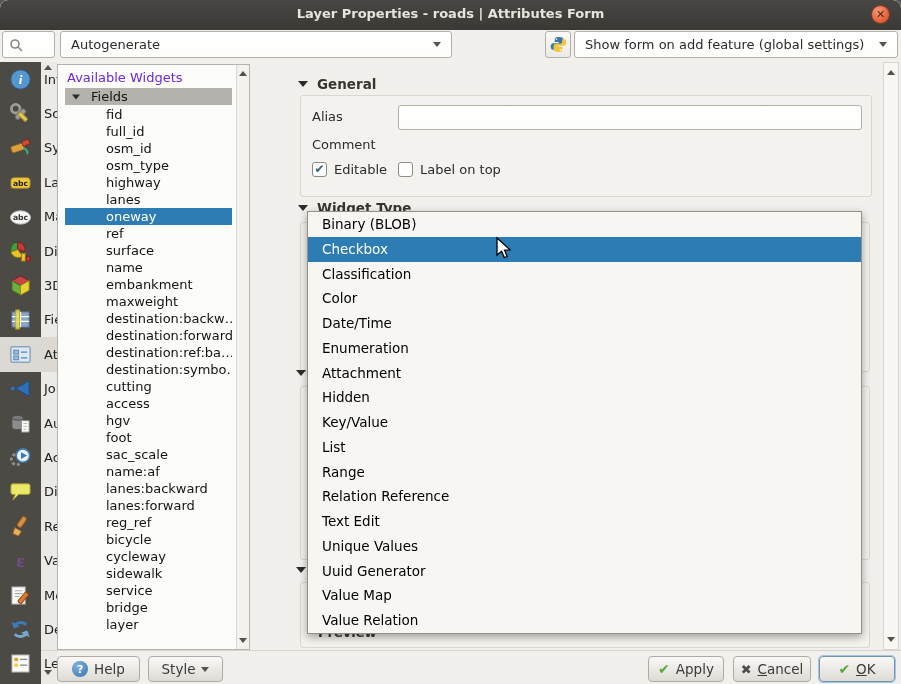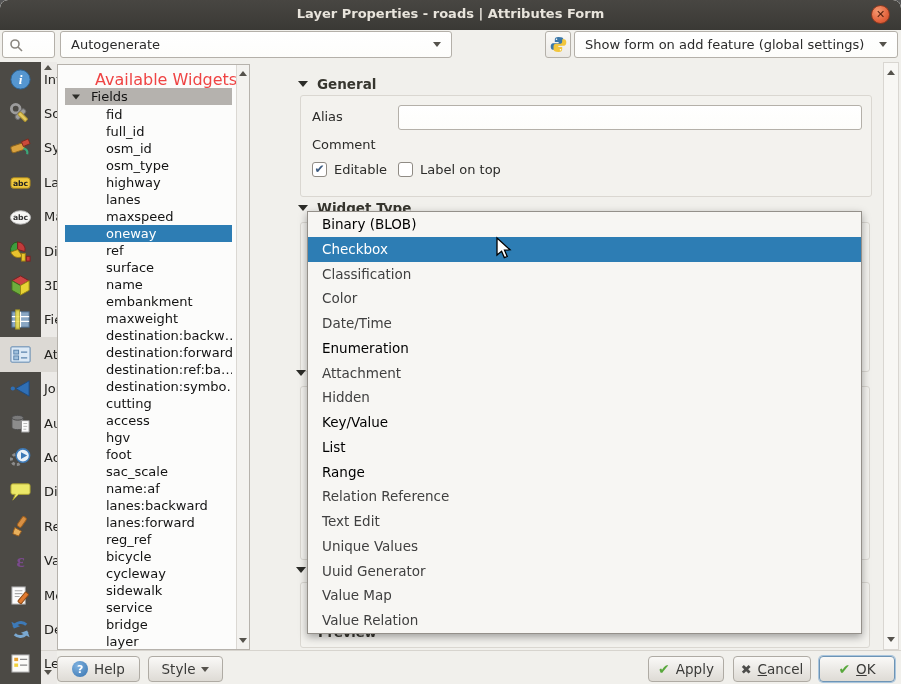--- a/index.html
+++ b/index.html
@@ -38,21 +38,21 @@
   .sb-row.sel{background:#dcd9d4;}
   .sb-ic{width:41px;display:flex;align-items:center;justify-content:center;flex:none;}
   .sb-ic svg{width:23px;height:23px;}
   .sb-lbl{color:#23221f;font-size:13px;white-space:nowrap;padding-left:3px;}
   .sb-scroll-up{left:44px;top:65px;}
   .sb-scroll-dn{left:44px;top:670px;}
   .mini-up{width:0;height:0;border-left:4px solid transparent;border-right:4px solid transparent;border-bottom:5px solid #55524c;}
   .mini-dn{width:0;height:0;border-left:4px solid transparent;border-right:4px solid transparent;border-top:5px solid #55524c;}
   
   #widgets-panel{left:57px;top:64px;width:193px;height:586px;background:#fcfcfb;border:1px solid #b6b2ac;}
-  .panel-title{position:absolute;left:9px;top:5px;font-size:16px;color:#ef4444;margin-left:28px;}
+  .panel-title{position:absolute;left:9px;top:5px;font-size:13px;color:#6d28d9;}
   .tree-header{position:absolute;left:7px;top:23px;width:167px;height:17px;background:#b5b2ae;
     display:flex;align-items:center;}
   .tree-header .caret-sec{transform:scale(.8);margin-left:6px;}
   .tree-header .lbl{margin-left:10px;color:#141414;}
   #field-list{position:absolute;left:7px;top:41px;width:167px;}
   .fld{height:17px;line-height:17px;padding-left:41px;color:#131313;font-size:13px;white-space:nowrap;overflow:hidden;}
   .fld.sel{background:#2d7db4;color:#fff;}
   .panel-scroll{position:absolute;right:0px;top:0px;width:13px;height:584px;background:#f3f2ef;border-left:1px solid #dbd8d3;}
   .panel-scroll .mini-up{position:absolute;left:2px;top:6px;}
   .panel-scroll .mini-dn{position:absolute;left:2px;bottom:6px;}
@@ -67,21 +67,21 @@
   #box-b{left:300px;top:386px;width:570px;height:174px;}
   #box-c{left:300px;top:582px;width:570px;height:66px;}
   .flabel{position:absolute;color:#2c2c2a;}
   #alias-input{position:absolute;left:97px;top:9px;width:464px;height:25px;}
   .checkbox{position:absolute;width:15px;height:15px;background:#fff;border:1px solid #8f8b84;border-radius:3px;
     font-size:12px;line-height:13px;text-align:center;color:#3d5c80;font-weight:bold;}
   .sec-caret{z-index:1;}
   
   #popup{left:307px;top:211px;width:555px;z-index:10;background:#f7f6f3;border:1px solid #94908a;
     box-shadow:0 3px 8px rgba(0,0,0,.35);}
-  .dd-item{height:24.76px;line-height:24.76px;padding-left:14px;font-size:13.5px;color:#404040;white-space:nowrap;}
+  .dd-item{height:24.76px;line-height:24.76px;padding-left:14px;font-size:13.5px;color:#000000;white-space:nowrap;}
   .dd-item.disabled{color:#000000;}
   .dd-item.selected{background:#2d7db4;color:#ffffff;}
   #cursor{left:492px;top:236px;z-index:20;}
   
   #right-scroll{left:883px;top:62px;width:16px;height:588px;background:#f8f7f4;border:1px solid #d9d6d1;}
   #right-scroll .mini-up{position:absolute;left:3px;top:7px;}
   #right-scroll .mini-dn{position:absolute;left:3px;bottom:7px;}
   
   #footer-sep{left:41px;top:650px;width:860px;height:1px;background:#d7d4ce;}
   .btn{position:absolute;top:656px;height:26px;display:flex;align-items:center;justify-content:center;gap:6px;
@@ -321,21 +321,20 @@
       <span class="caret-sec"></span>
       <span class="lbl">Fields</span>
     </div>
     <div id="field-list">
         <div class="fld">fid</div>
         <div class="fld">full_id</div>
         <div class="fld">osm_id</div>
         <div class="fld">osm_type</div>
         <div class="fld">highway</div>
         <div class="fld">lanes</div>
-        <div class="fld">maxspeed</div>
         <div class="fld sel">oneway</div>
         <div class="fld">ref</div>
         <div class="fld">surface</div>
         <div class="fld">name</div>
         <div class="fld">embankment</div>
         <div class="fld">maxweight</div>
         <div class="fld">destination:backw…</div>
         <div class="fld">destination:forward</div>
         <div class="fld">destination:ref:ba…</div>
         <div class="fld">destination:symbo…</div>

